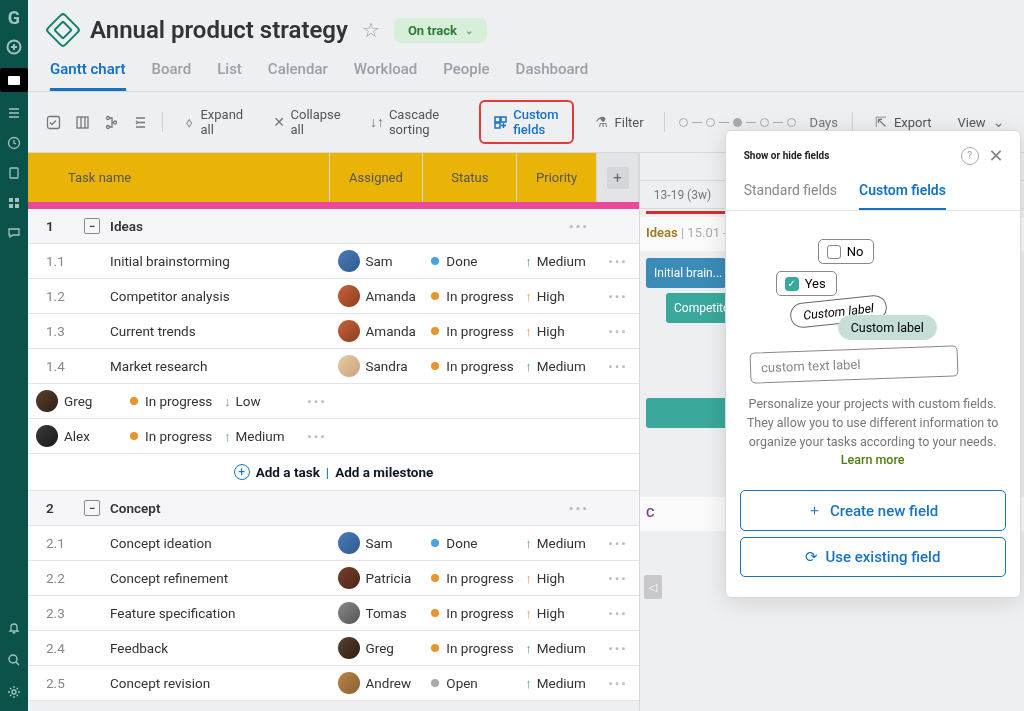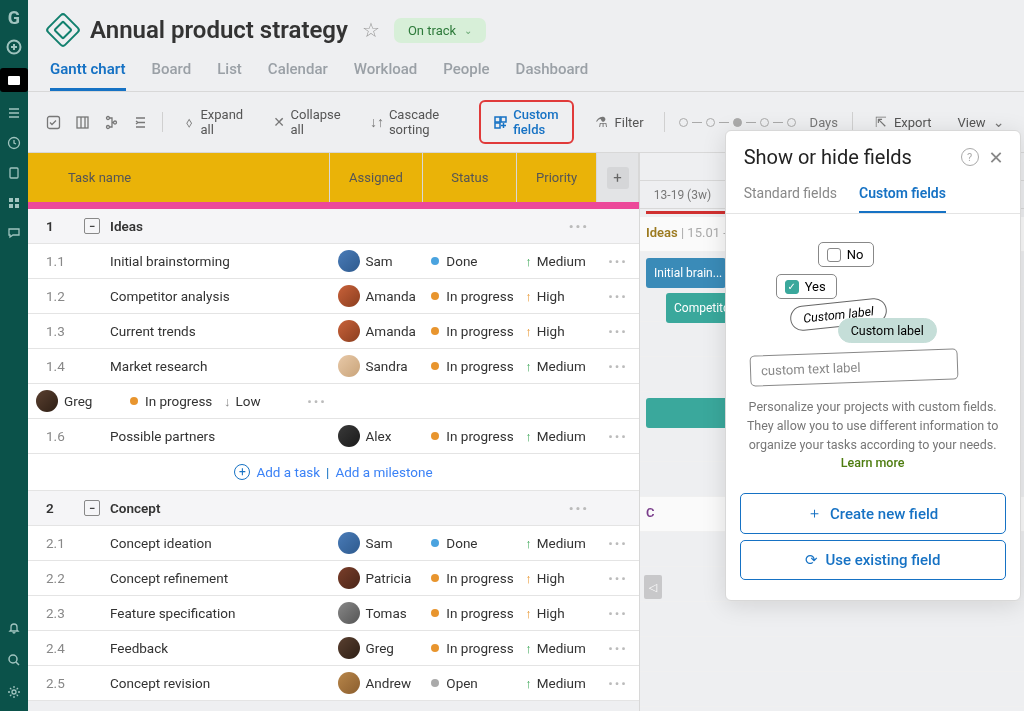--- a/index.html
+++ b/index.html
@@ -13,21 +13,21 @@
 .rail-logo { color:#fff; font-weight:700; font-size:18px; }
 .rail-bottom { margin-top:auto; margin-bottom:10px; display:flex; flex-direction:column; gap:14px; }
 
 .main { flex:1; background:#eeeff1; display:flex; flex-direction:column; position:relative; }
 
 .header { display:flex; align-items:center; gap:14px; padding:16px 22px 10px 22px; }
 .header .diamond { width:26px; height:26px; border:2px solid #12806e; transform:rotate(45deg); border-radius:4px; position:relative; }
 .header .diamond::after { content:''; position:absolute; inset:4px; border:2px solid #12806e; border-radius:2px; }
 .header h1 { font-size:24px; font-weight:600; color:#333; }
 .header .star { color:#999; font-size:20px; cursor:pointer; }
-.header .status-pill { background:#d7efd8; color:#2d7a3a; padding:5px 14px; border-radius:7px; font-size:13px; display:flex; align-items:center; gap:8px; cursor:pointer; }
+.header .status-pill { background:#d7efd8; color:#2d7a3a; padding:5px 14px; border-radius:7px; font-size:13px; display:flex; align-items:center; gap:8px; cursor:pointer;font-weight:bold; }
 .header .status-pill .chev { font-size:10px; color:#6aa875; }
 
 .tabs { display:flex; gap:26px; padding:0 22px; border-bottom:1px solid #d8d8d8; }
 .tabs .tab { padding:6px 0 10px 0; font-size:15px; color:#9aa0a6; cursor:pointer; font-weight:500; }
 .tabs .tab.active { color:#1672c4; border-bottom:3px solid #1672c4; font-weight:600; }
 
 .toolbar { display:flex; align-items:center; gap:14px; padding:8px 18px; border-bottom:1px solid #d8d8d8; font-size:13px; color:#555; }
 .toolbar .tb-item { display:flex; align-items:center; gap:5px; cursor:pointer; padding:4px 6px; border-radius:4px; }
 .toolbar .tb-ico { width:16px; height:16px; display:inline-flex; align-items:center; justify-content:center; font-size:14px; color:#777; }
 .toolbar .sep { flex:0 0 1px; height:20px; background:#d0d0d0; }
@@ -76,21 +76,21 @@
 .row .priority-cell { width:80px; display:flex; align-items:center; gap:5px; padding-left:8px; }
 .row .pri-arrow { font-size:13px; font-weight:700; }
 .pri-high { color:#e8952e; }
 .pri-med { color:#3aa655; }
 .pri-low { color:#888; }
 .row .dots-cell { width:42px; display:flex; align-items:center; justify-content:center; color:#bbb; cursor:pointer; letter-spacing:2px; }
 .row .dots-cell2 { width:36px; }
 .row.group .dots-cell { width:310px; }
 
 .add-task-row { display:flex; justify-content:center; gap:6px; padding:10px 0; background:#fff; border-bottom:1px solid #e4e4e4; font-size:13.5px; }
-.add-task-row a { color:#3b82f6; cursor:pointer; }
+.add-task-row a { color:#0f172a; cursor:pointer;font-weight:bold; }
 .add-task-row .plus-circ { width:16px; height:16px; border:1.5px solid #1672c4; border-radius:50%; display:inline-flex; align-items:center; justify-content:center; font-size:12px; color:#1672c4; }
 
 .right-pane { flex:1; position:relative; overflow:hidden; }
 .timeline-head { height:56px; border-bottom:1px solid #d8d8d8; }
 .timeline-head .month { height:28px; display:flex; align-items:center; justify-content:center; font-size:12.5px; color:#555; border-bottom:1px solid #d8d8d8; }
 .timeline-head .weeks { height:28px; display:flex; }
 .timeline-head .week { flex:1; display:flex; align-items:center; justify-content:center; font-size:12px; color:#777; border-right:1px solid #e0e0e0; }
 .timeline-body { position:relative; }
 .tl-row { height:35px; border-bottom:1px solid #f0f0f0; position:relative; }
 .tl-row.group { background:#fafafa; }
@@ -98,21 +98,21 @@
 .group-label { position:absolute; left:6px; top:8px; font-size:13px; font-weight:600; color:#9c7a1f; }
 .group-label .dates { font-weight:400; font-size:13px; color:#aaa; }
 .bar { position:absolute; top:6px; height:30px; border-radius:3px; display:flex; align-items:center; padding:0 8px; font-size:12px; color:#fff; overflow:hidden; white-space:nowrap; }
 .bar-blue { background:#3a8bb8; }
 .bar-teal { background:#3aa89c; }
 .scroll-arrow { position:absolute; left:4px; top:422px; width:18px; height:24px; background:#c8c8ca; color:#fff; display:flex; align-items:center; justify-content:center; border-radius:2px; font-size:11px; cursor:pointer; }
 
 
 .cf-panel { position:absolute; right:10px; top:130px; width:296px; background:#fff; border:1px solid #d8d8d8; border-radius:6px; box-shadow:0 4px 24px rgba(0,0,0,0.12); z-index:10; padding-bottom:14px; }
 .cf-head { display:flex; align-items:center; padding:14px 16px 10px 18px; gap:10px; }
-.cf-head h3 { font-size:20px; font-weight:400; flex:1; color:#222; }
+.cf-head h3 { font-size:10px; font-weight:700; flex:1; color:#222; }
 .cf-head .help { width:18px;height:18px;border:1.2px solid #aaa;border-radius:50%;display:flex;align-items:center;justify-content:center;font-size:11px;color:#aaa;cursor:pointer; }
 .cf-head .close { font-size:18px; color:#888; cursor:pointer; }
 .cf-tabs { display:flex; gap:22px; padding:0 18px; border-bottom:1px solid #e4e4e4; }
 .cf-tabs .cft { padding:6px 0 10px 0; font-size:14px; cursor:pointer; color:#888; }
 .cf-tabs .cft.active { color:#1672c4; font-weight:600; border-bottom:2.5px solid #1672c4; }
 .cf-illus { padding:28px 20px 12px 40px; position:relative; height:180px; }
 .cf-illus .chk { position:absolute; border:1.3px solid #888; border-radius:5px; padding:4px 10px 4px 8px; font-size:13px; display:flex; align-items:center; gap:6px; background:#fff; }
 .cf-illus .chk .box { width:14px; height:14px; border:1.3px solid #888; border-radius:3px; display:flex; align-items:center; justify-content:center; font-size:10px; }
 .cf-illus .chk.yes { top:60px; left:50px; }
 .cf-illus .chk.yes .box { background:#3aa89c; border-color:#3aa89c; color:#fff; }
@@ -403,25 +403,20 @@
                 <span class="status-dot sd-progress"></span>
                 <span>In progress</span>
               </div>
       <div class="priority-cell">
                 <span class="pri-arrow pri-low">↓</span>
                 <span>Low</span>
               </div>
       <div class="dots-cell">•••</div>
             </div>
             <div class="row">
-      <div class="task-cell">
-                <span class="wbs">1.6</span>
-                <span style="width:16px;"></span>
-                <span class="task-name">Possible partners</span>
-              </div>
       <div class="assigned-cell">
                 <span class="avatar av-alex"></span>
                 <span>Alex</span>
               </div>
       <div class="status-cell">
                 <span class="status-dot sd-progress"></span>
                 <span>In progress</span>
               </div>
       <div class="priority-cell">
                 <span class="pri-arrow pri-med">↑</span>

